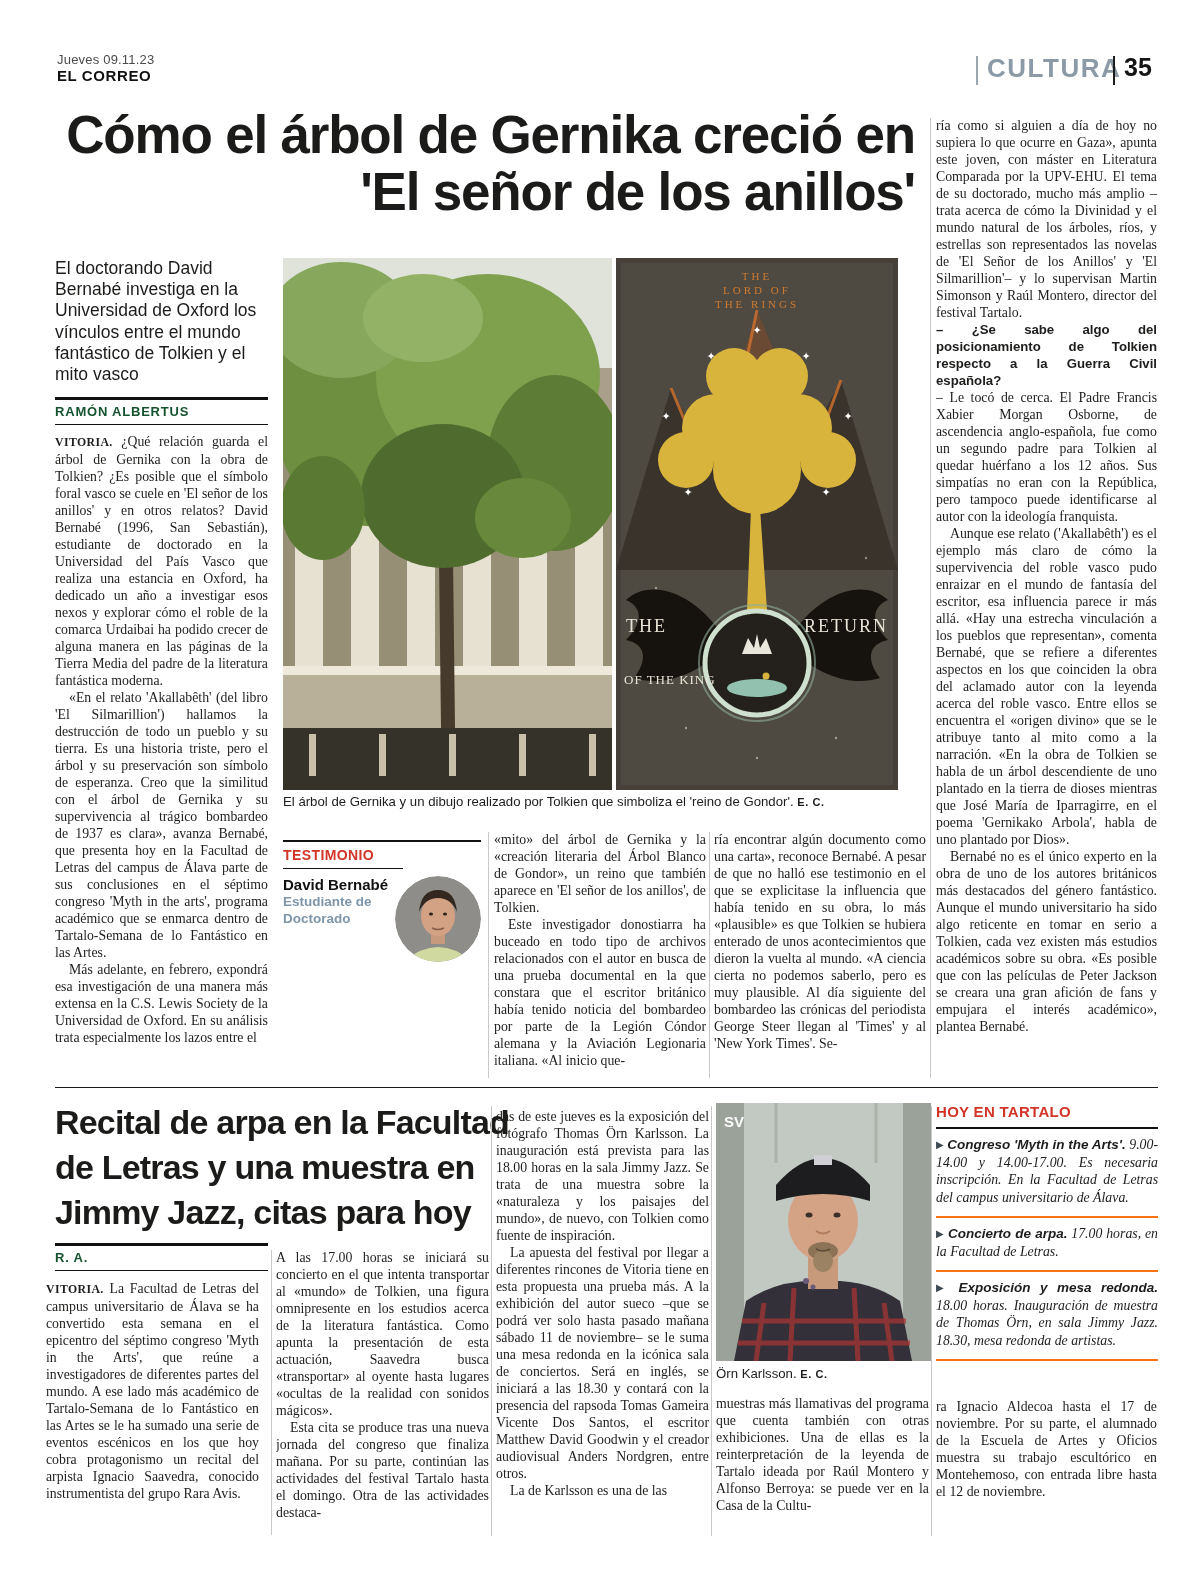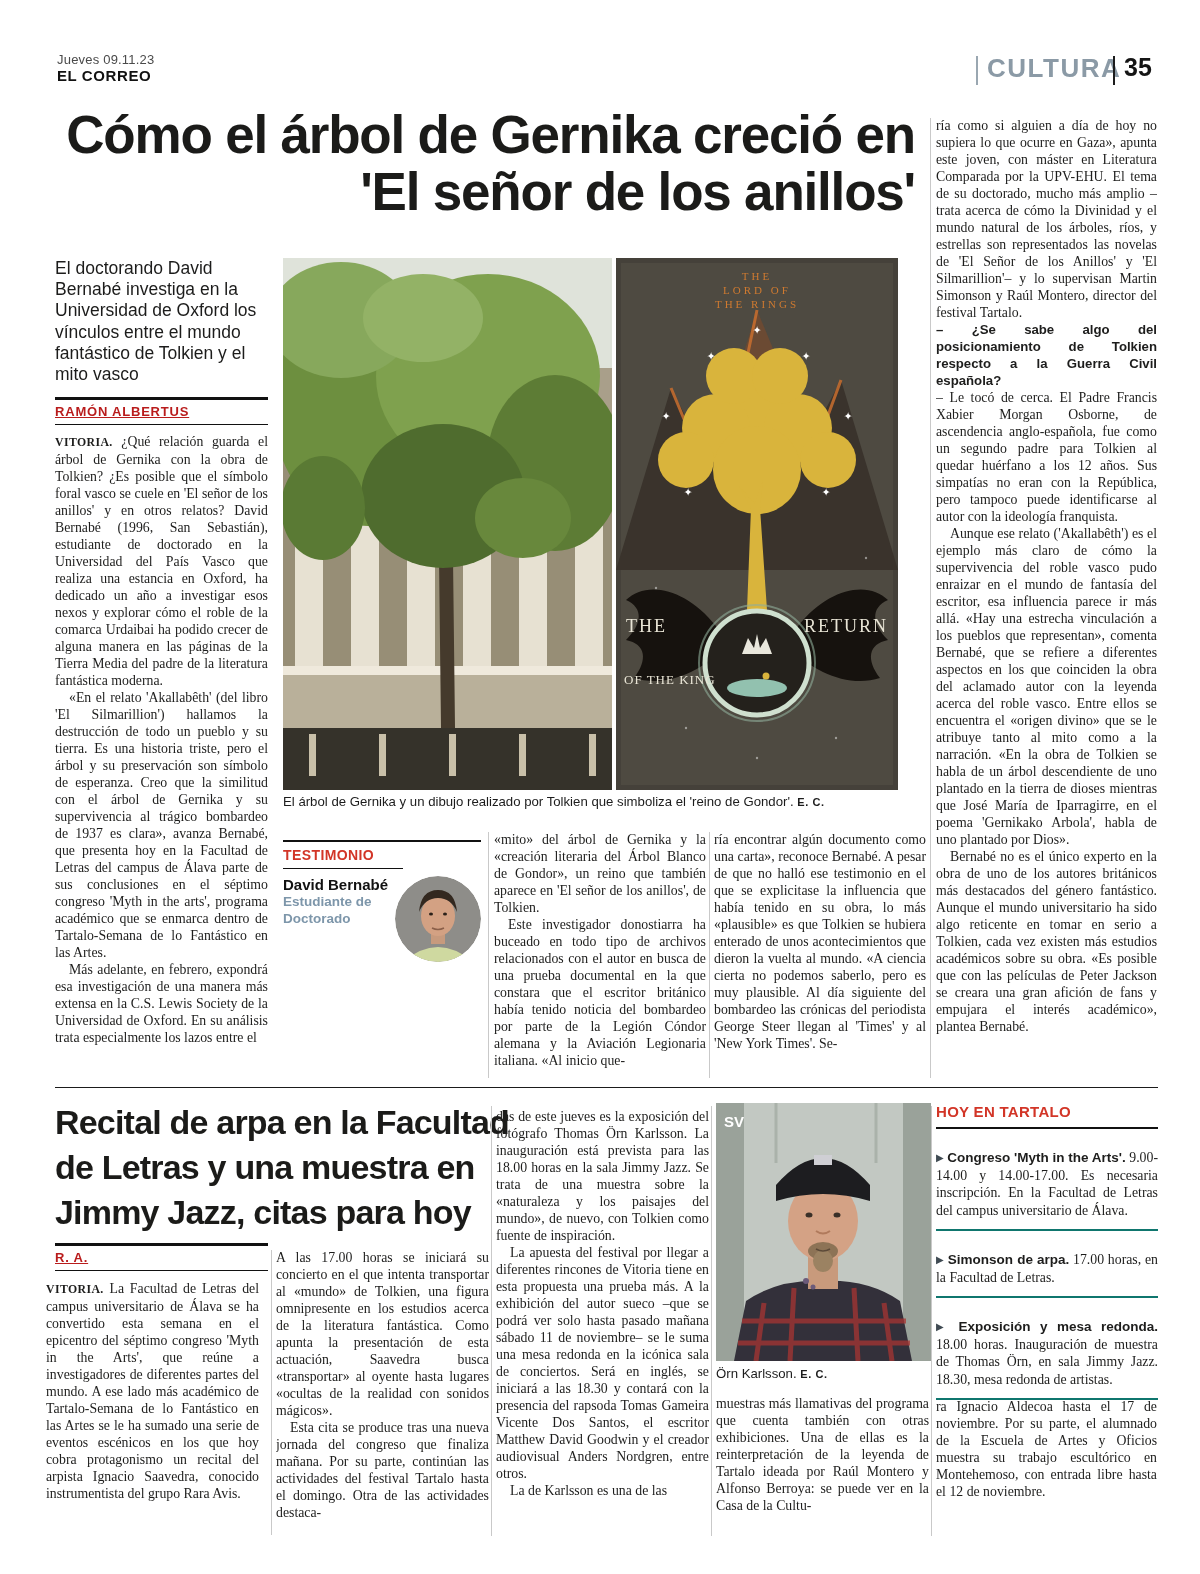--- a/index.html
+++ b/index.html
@@ -13,21 +13,21 @@
   .masthead{font-size:15px;font-weight:700;letter-spacing:.6px;color:#111;}
   .section{font-size:26px;font-weight:700;letter-spacing:1.5px;color:#8b9aa6;}
   .pagenum{font-size:25px;font-weight:700;color:#151515;}
 
   .headline{font-weight:700;color:#1b1b19;letter-spacing:-1.2px;}
   .h1{font-size:53px;line-height:57px;text-align:right;}
   .h2{font-size:34px;line-height:45px;letter-spacing:-0.8px;}
 
   .standfirst{font-size:17.5px;line-height:21.2px;color:#1c1c1b;}
 
-  .byline{font-size:13px;font-weight:700;letter-spacing:.8px;color:#b91c1c;text-decoration:underline;}
+  .byline{font-size:13px;font-weight:700;letter-spacing:.8px;color:#14532d;}
 
   .body{font-family:"Liberation Serif","DejaVu Serif",serif;font-size:13.8px;line-height:17px;
         text-align:justify;color:#1d1d1c;overflow:hidden;}
   .body p{margin:0;}
   .body p.ind{text-indent:14px;}
   .body p.q{font-family:"Liberation Sans",sans-serif;font-weight:700;font-size:13.2px;line-height:17px;}
   .dateline{font-weight:700;font-size:11.8px;letter-spacing:.4px;}
 
   .caption{font-size:13.2px;line-height:16px;color:#1c1c1c;}
   .credit{font-weight:700;font-size:11px;letter-spacing:.6px;}
@@ -38,23 +38,23 @@
   .t-underline{height:1px;background:#111;width:120px;margin-bottom:7px;}
   .t-avatar{float:right;shape-outside:circle(50%);border-radius:50%;margin:0 0 5px 6px;}
   .t-name{font-weight:700;font-size:15px;line-height:18px;color:#111;}
   .t-role{font-weight:700;font-size:13.5px;line-height:16.5px;color:#7d96aa;margin-bottom:0;}
   .t-quote{font-family:"Liberation Serif","DejaVu Serif",serif;font-weight:700;
            font-size:16px;line-height:21.5px;color:#1b1b1a;}
 
   .agenda{width:222px;}
   .ag-title{color:#d23527;font-weight:700;font-size:15px;letter-spacing:.3px;
             border-bottom:2px solid #111;padding-bottom:7px;}
-  .ag-item{border-bottom:2px solid #0f766e;padding:20px 0 10px;
+  .ag-item{border-bottom:2px solid #f97316;padding:7px 0 10px;
            font-family:"Liberation Serif","DejaVu Serif",serif;font-size:13.8px;line-height:17.5px;
-           text-align:justify;color:#1d1d1c;}
+           text-align:justify;color:#1d1d1c;font-style:italic;}
   .ag-arrow{color:#3f4a52;font-size:10px;vertical-align:1px;}
   .ag-lead{font-family:"Liberation Sans",sans-serif;font-weight:700;font-size:13.5px;}
 </style>
 </head>
 <body>
 
 <div class="page">
 
   <div class="abs date" style="left:57px;top:52px">Jueves 09.11.23</div>
   <div class="abs masthead" style="left:57px;top:67px">EL CORREO</div>
@@ -283,21 +283,21 @@
 
   <div class="abs agenda" style="left:936px;top:1103px">
     <div class="ag-title">HOY EN TARTALO</div>
     <div class="ag-item">
       <span class="ag-arrow">▶</span>
       <span class="ag-lead">Congreso 'Myth in the Arts'.</span>
       <span>9.00-14.00 y 14.00-17.00. Es necesaria inscripción. En la Facultad de Letras del campus universitario de Álava.</span>
     </div>
     <div class="ag-item">
       <span class="ag-arrow">▶</span>
-      <span class="ag-lead">Simonson de arpa.</span>
+      <span class="ag-lead">Concierto de arpa.</span>
       <span>17.00 horas, en la Facultad de Letras.</span>
     </div>
     <div class="ag-item">
       <span class="ag-arrow">▶</span>
       <span class="ag-lead">Exposición y mesa redonda.</span>
       <span>18.00 horas. Inauguración de muestra de Thomas Örn, en sala Jimmy Jazz. 18.30, mesa redonda de artistas.</span>
     </div>
   </div>
 
   <div class="abs body" style="left:936px;top:1398px;width:221px;height:130px">

